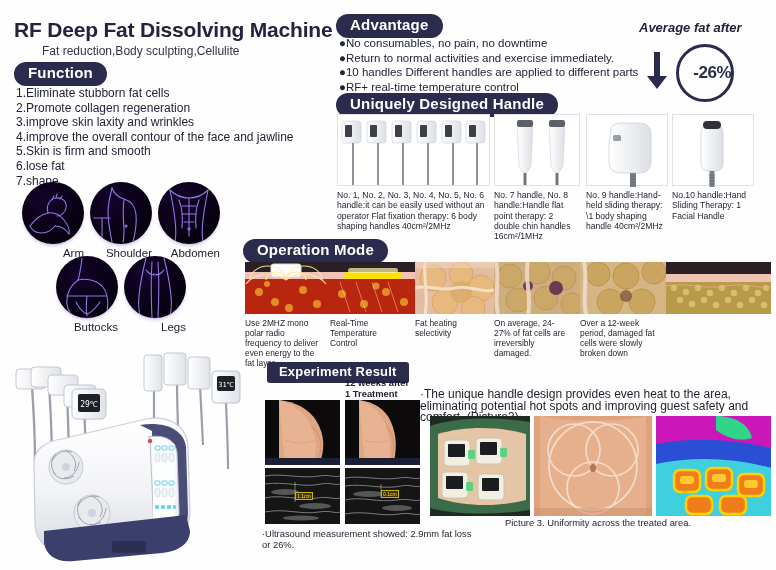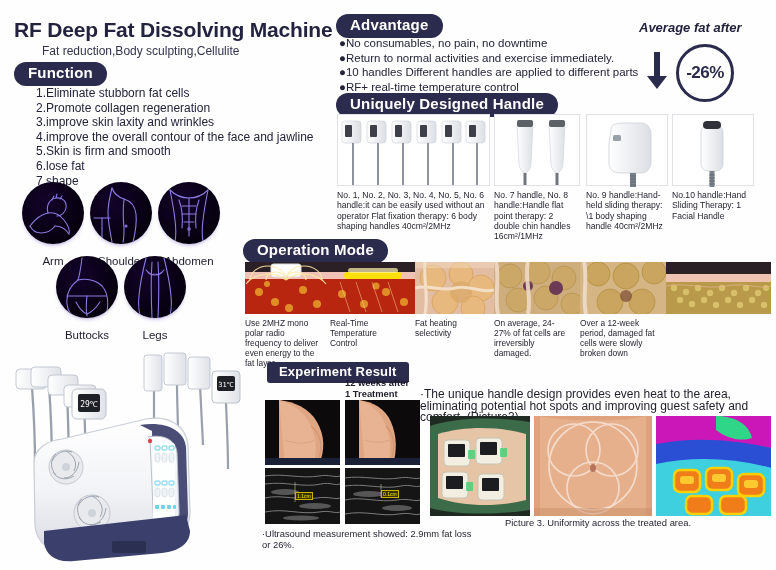--- a/index.html
+++ b/index.html
@@ -12,42 +12,42 @@
          line-height:1.25;white-space:nowrap;}
   .badge.sm{font-size:13px;padding:2px 12px 3px 12px;border-radius:3px;}
 
   
   #title{position:absolute;left:14px;top:18px;font-size:21px;font-weight:bold;color:#23233f;
          letter-spacing:-.2px;white-space:nowrap;}
   #subtitle{position:absolute;left:42px;top:44px;font-size:12px;color:#33334d;white-space:nowrap;}
 
   
   #function-badge{position:absolute;left:14px;top:62px;}
-  #function-list{position:absolute;left:16px;top:86px;width:320px;font-size:12px;line-height:14.6px;color:#23233a;margin-left:20px;}
+  #function-list{position:absolute;left:16px;top:86px;width:320px;font-size:12px;line-height:14.6px;color:#23233a;}
   #function-list div{white-space:nowrap;}
 
   
   .bp{position:absolute;text-align:center;}
   .bp .disc{width:62px;height:62px;border-radius:50%;background:radial-gradient(circle at 38% 32%, #13032b 0%, #05000d 72%);
             position:relative;overflow:hidden;box-shadow:0 3px 5px -3px #8d7ad0;}
   .bp .disc svg{position:absolute;left:0;top:0;}
-  .bp .cap{font-size:11.5px;color:#1c1c2e;margin-top:11px;}
+  .bp .cap{font-size:11.5px;color:#1c1c2e;margin-top:3px;text-align:right;}
 
   
   #machine{position:absolute;left:4px;top:345px;width:240px;height:222px;}
 
   
   #advantage-badge{position:absolute;left:336px;top:14px;}
   #advantage-list{position:absolute;left:339px;top:36px;width:285px;font-size:11.5px;line-height:14.6px;color:#23233a;}
   #advantage-list div{white-space:nowrap;}
   #advantage-list .b{color:#23233a;}
 
   #afl-title{position:absolute;left:639px;top:20px;font-size:13px;font-weight:bold;font-style:italic;color:#23233f;white-space:nowrap;}
   #afl-circle{position:absolute;left:676px;top:44px;width:52px;height:52px;border-radius:50%;
-              border:3.5px solid #2b2b4d;display:flex;align-items:center;justify-content:center;}
+              border:3.5px solid #2b2b4d;display:flex;align-items:center;justify-content:flex-end;}
   #afl-circle span{font-size:17px;font-weight:bold;color:#2b2b4d;letter-spacing:-.5px;}
   #afl-arrow{position:absolute;left:645px;top:52px;}
 
   
   #handle-badge{position:absolute;left:336px;top:93px;}
   .hbox{position:absolute;background:#fff;border:1px solid #e2e2e6;box-sizing:border-box;}
   .hcap{position:absolute;font-size:8.6px;line-height:10.3px;color:#1e1e2c;}
 
   
   #opmode-badge{position:absolute;left:243px;top:239px;}

